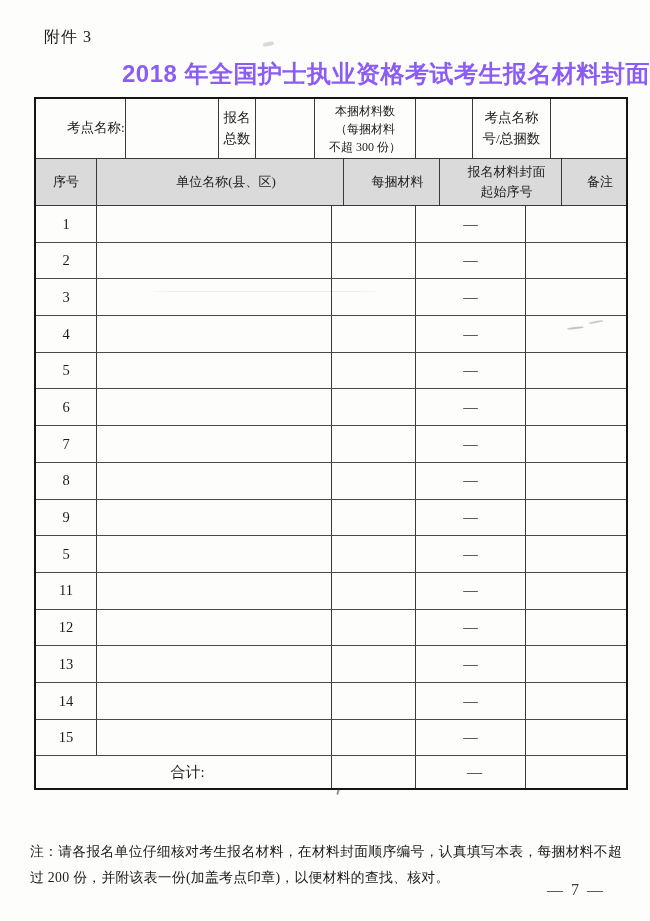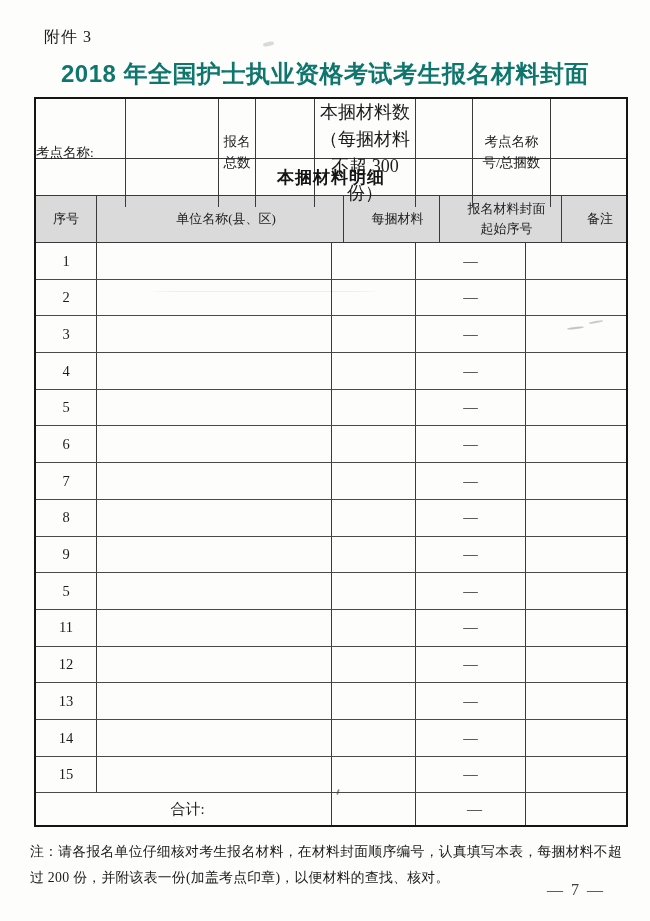--- a/index.html
+++ b/index.html
@@ -2,38 +2,38 @@
 <html><head>
 <meta charset="utf-8">
 <style>
   html,body{margin:0;padding:0;background:#ffffff;}
   .page{
     position:relative;width:650px;height:921px;background:#fdfdfc;
     font-family:"Liberation Serif",serif;color:#1c1c1c;overflow:hidden;
   }
   .attachment{position:absolute;left:44px;top:27px;font-size:16px;letter-spacing:1px;}
   .title{
-    position:absolute;left:0;top:58px;width:100%;margin:0;text-align:center;
-    font-family:"Liberation Sans",sans-serif;font-weight:700;font-size:24px;letter-spacing:0.5px;color:#0f766e;
+    position:absolute;left:0;top:58px;width:100%;margin:0;text-align:right;
+    font-family:"Liberation Sans",sans-serif;font-weight:700;font-size:24px;letter-spacing:0.5px;color:#8b5cf6;
   }
   .tbl{
     position:absolute;left:34px;top:97px;width:594px;border:2px solid #151515;
     box-sizing:border-box;background:#fdfdfc;
   }
   .row{display:grid;box-sizing:border-box;}
   .c{
     border-right:1px solid #3a3a3a;box-sizing:border-box;
     display:flex;flex-direction:column;align-items:center;justify-content:center;
     text-align:center;font-size:13.5px;line-height:1.55;min-width:0;
   }
   .c:last-child{border-right:none;}
   
   .grid-top{grid-template-columns:90px 93px 37px 59px 101px 57px 78px auto;height:60px;border-bottom:1px solid #3a3a3a;}
-  .c.left{align-items:flex-start;}
-  .small3{font-size:18px;line-height:1.5;justify-content:flex-end;}
+  .c.left{align-items:flex-start;margin-left:31px;}
+  .small3{font-size:12px;line-height:1.5;}
   
   .band{
     height:36px;border-bottom:1px solid #3a3a3a;display:flex;align-items:center;justify-content:center;
     font-family:"Liberation Sans",sans-serif;font-weight:700;font-size:17px;letter-spacing:1px;color:#141414;
   }
   
   .grid-cols{grid-template-columns:61px 235px 84px 110px auto;}
   .headrow{height:47px;background:#dadada;border-bottom:1px solid #3a3a3a;gap:12px;}
   .headrow .c{font-size:13px;color:#222;}
   .tr{height:36.7px;border-bottom:1px solid #4a4a4a;}
@@ -82,21 +82,20 @@
         <span>不超 300 份）</span>
       </div>
       <div class="c"></div>
       <div class="c">
         <span>考点名称</span>
         <span>号/总捆数</span>
       </div>
       <div class="c"></div>
     </div>
 
-    <div class="band">本捆材料明细</div>
 
     <div class="row grid-cols headrow">
       <div class="c">序号</div>
       <div class="c">单位名称(县、区)</div>
       <div class="c">每捆材料</div>
       <div class="c">
         <span>报名材料封面</span>
         <span>起始序号</span>
       </div>
       <div class="c">备注</div>

